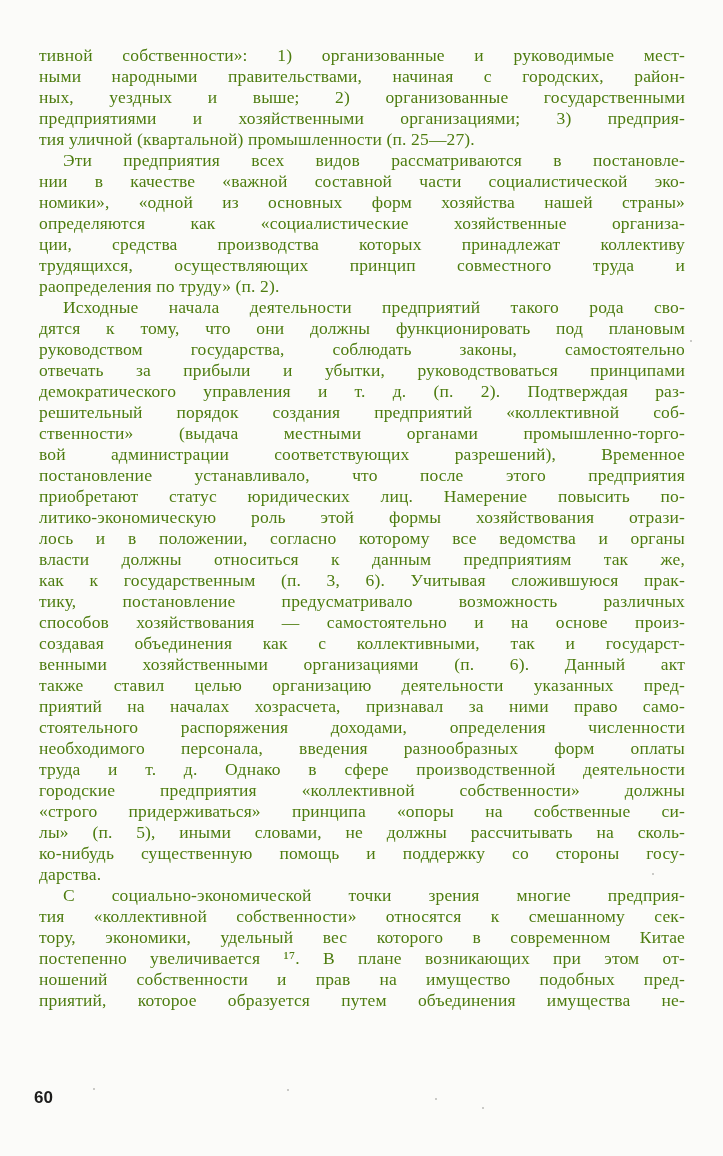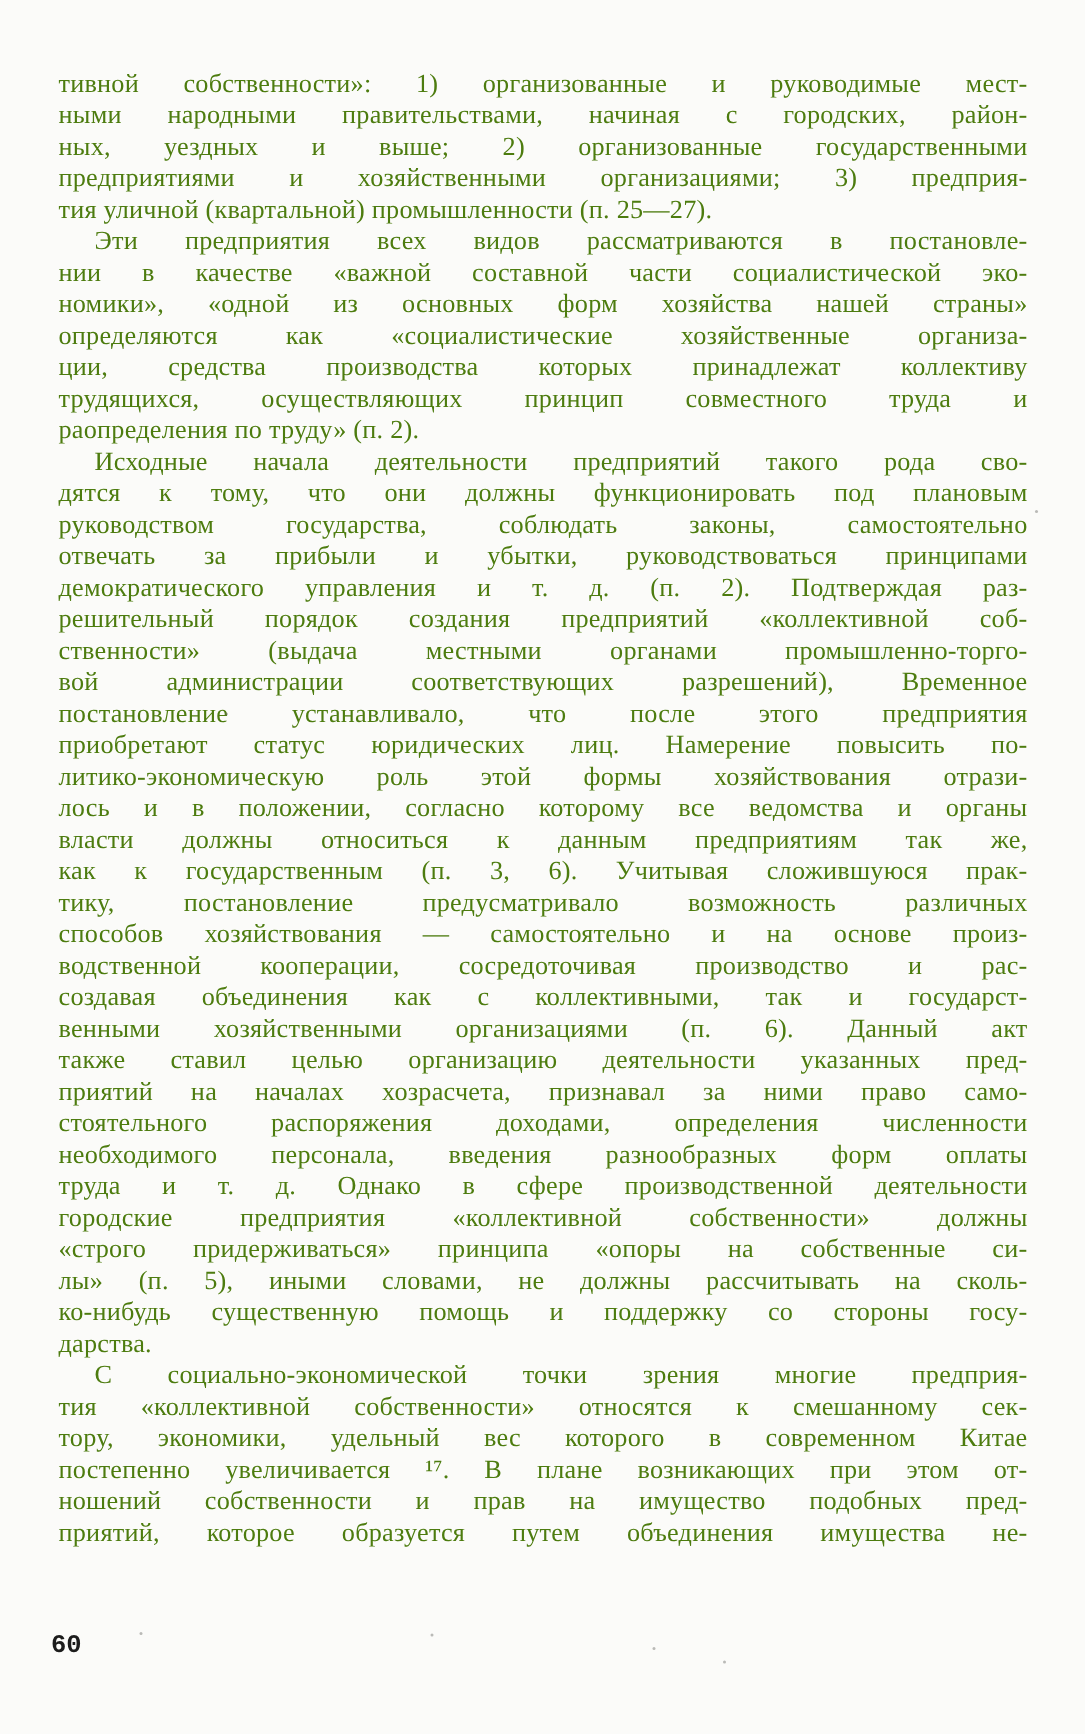--- a/index.html
+++ b/index.html
@@ -40,21 +40,21 @@
     text-align: center;
     text-align-last: left;
   }
   .para.indent .line:first-child {
     text-indent: 24px;
   }
   .pagenum {
     position: absolute;
     left: 34px;
     top: 1088px;
-    font-family: Liberation Mono, monospace;
+    font-family: Liberation Sans, sans-serif;
     font-weight: 700;
     font-size: 17px;
     color: #1c1c1c;
   }
   .speck {
     position: absolute;
     background: #6a6a66;
     border-radius: 50%;
     width: 2px;
     height: 2px;
@@ -92,21 +92,20 @@
         <div class="line">ственности» (выдача местными органами промышленно-торго-</div>
         <div class="line">вой администрации соответствующих разрешений), Временное</div>
         <div class="line">постановление устанавливало, что после этого предприятия</div>
         <div class="line">приобретают статус юридических лиц. Намерение повысить по-</div>
         <div class="line">литико-экономическую роль этой формы хозяйствования отрази-</div>
         <div class="line">лось и в положении, согласно которому все ведомства и органы</div>
         <div class="line">власти должны относиться к данным предприятиям так же,</div>
         <div class="line">как к государственным (п. 3, 6). Учитывая сложившуюся прак-</div>
         <div class="line">тику, постановление предусматривало возможность различных</div>
         <div class="line">способов хозяйствования — самостоятельно и на основе произ-</div>
-        <div class="line">водственной кооперации, сосредоточивая производство и рас-</div>
         <div class="line">создавая объединения как с коллективными, так и государст-</div>
         <div class="line">венными хозяйственными организациями (п. 6). Данный акт</div>
         <div class="line">также ставил целью организацию деятельности указанных пред-</div>
         <div class="line">приятий на началах хозрасчета, признавал за ними право само-</div>
         <div class="line">стоятельного распоряжения доходами, определения численности</div>
         <div class="line">необходимого персонала, введения разнообразных форм оплаты</div>
         <div class="line">труда и т. д. Однако в сфере производственной деятельности</div>
         <div class="line">городские предприятия «коллективной собственности» должны</div>
         <div class="line">«строго придерживаться» принципа «опоры на собственные си-</div>
         <div class="line">лы» (п. 5), иными словами, не должны рассчитывать на сколь-</div>

